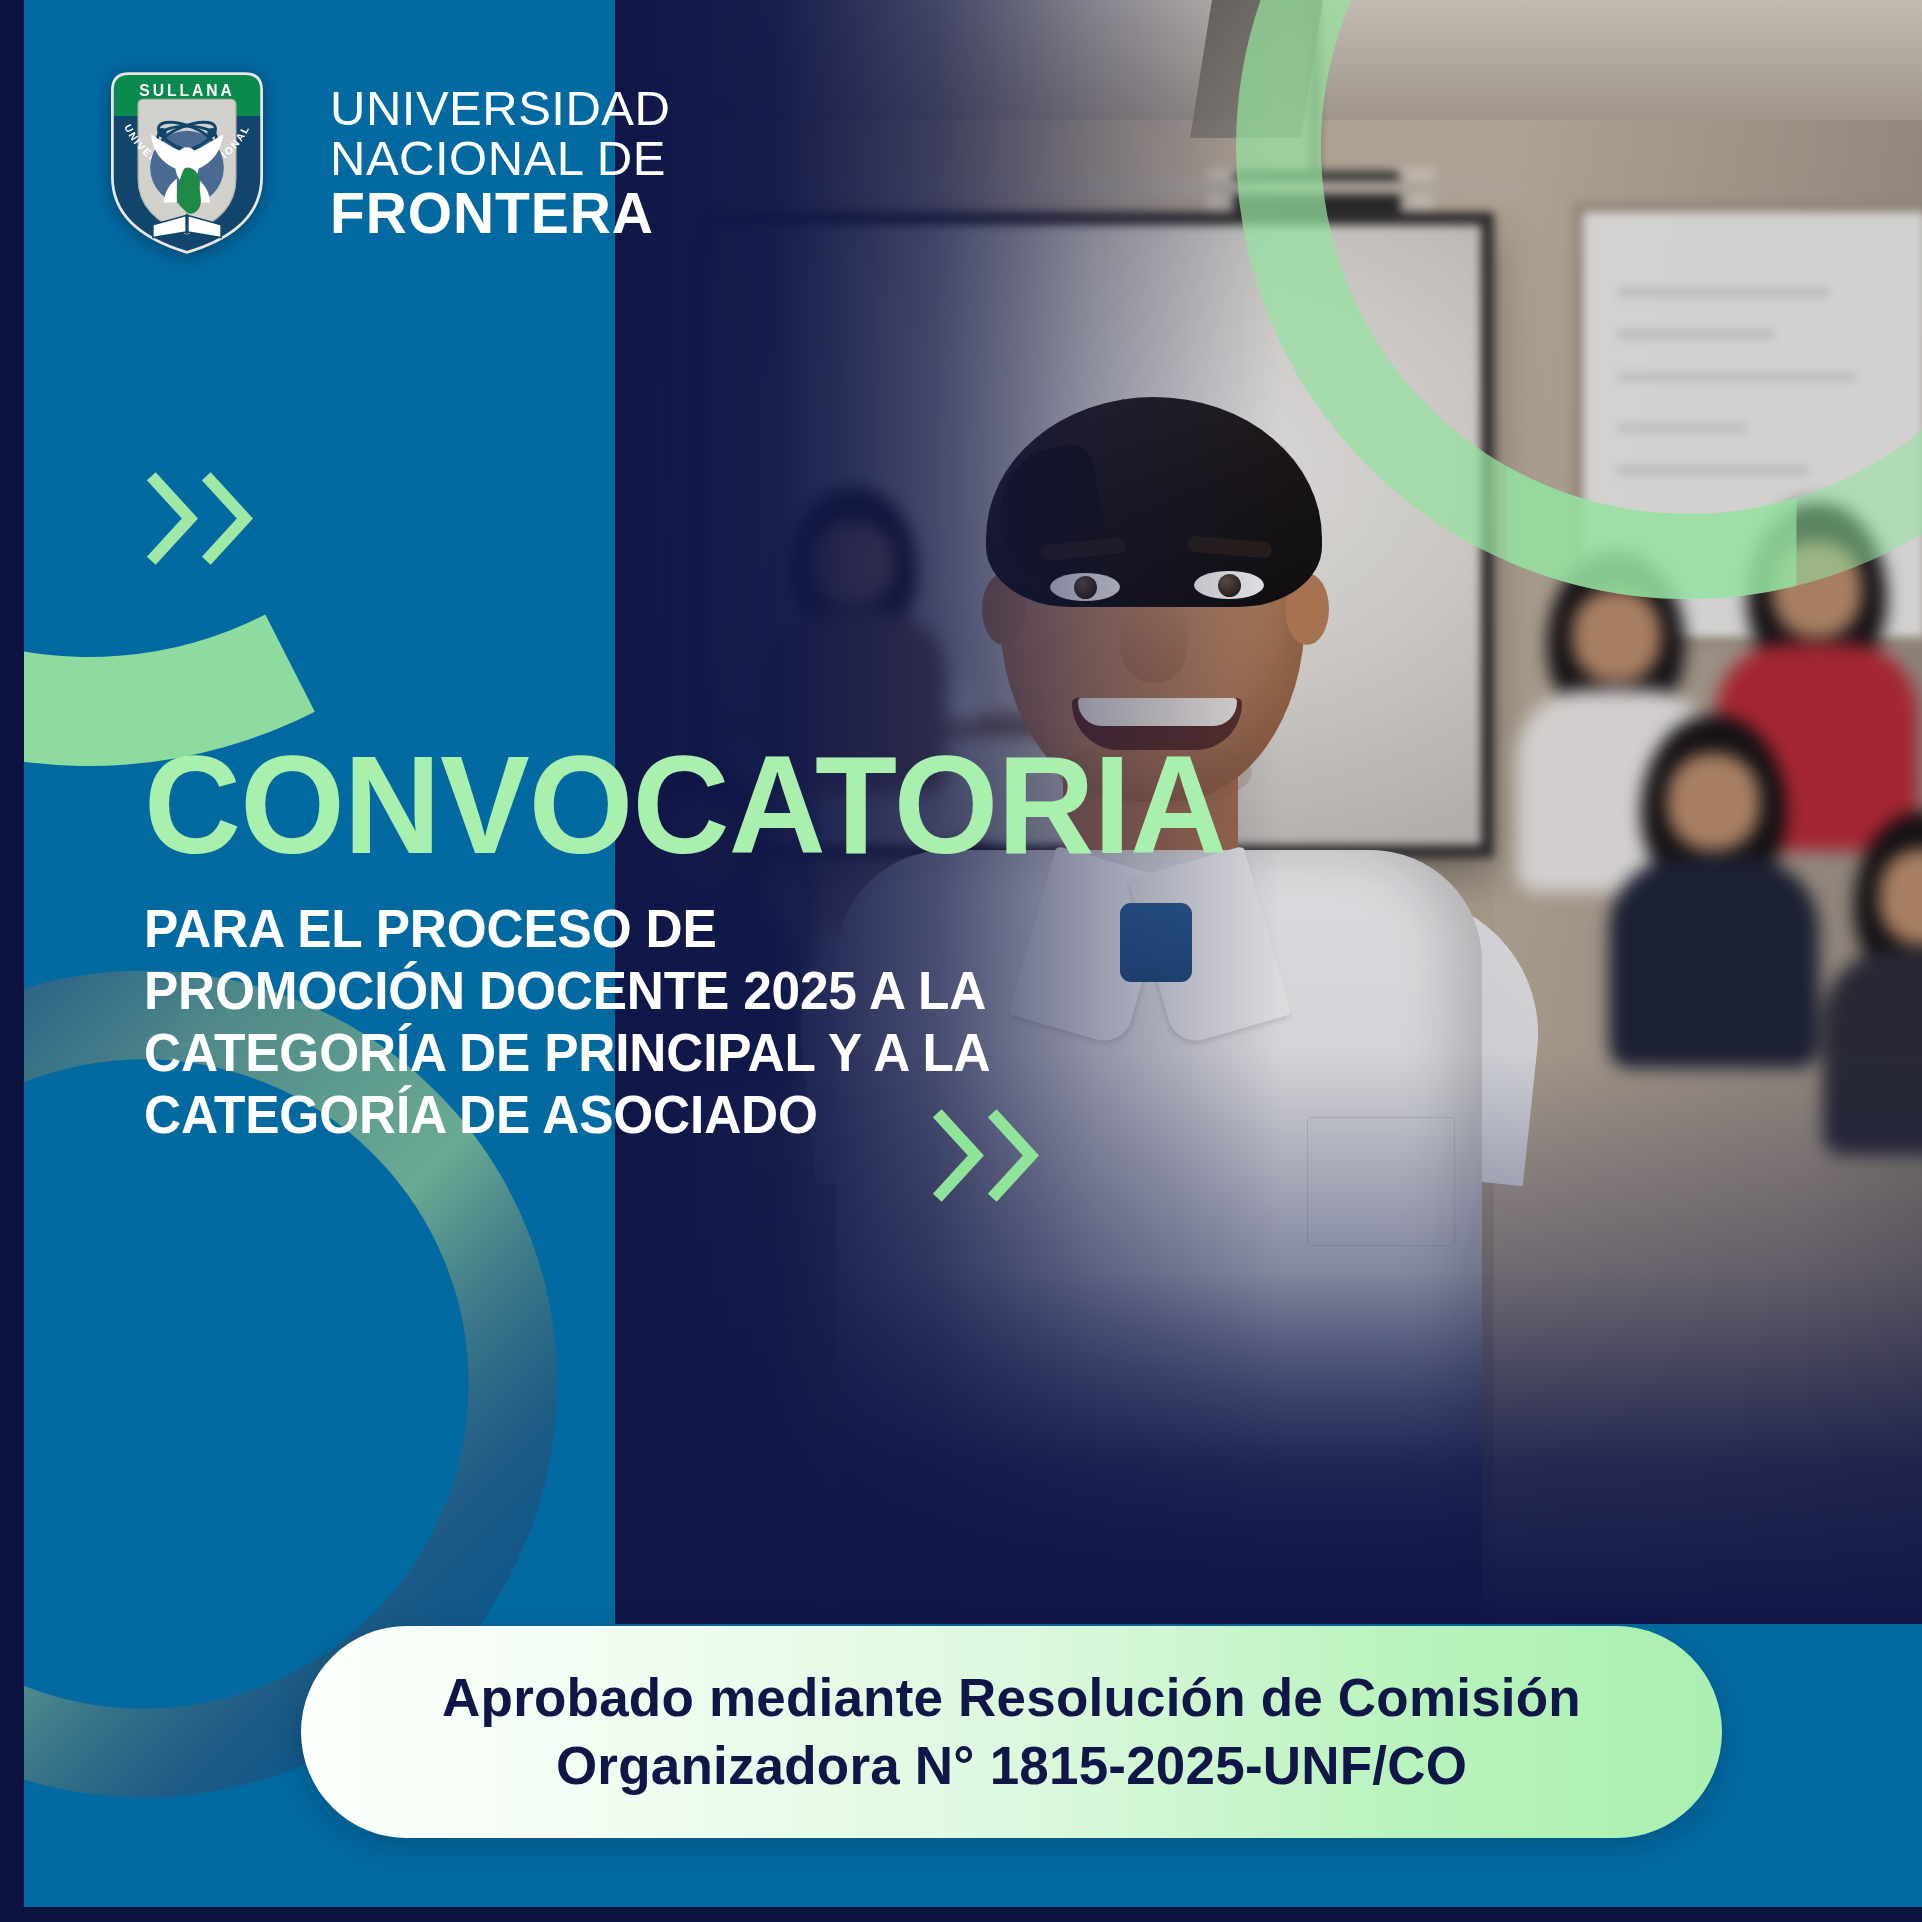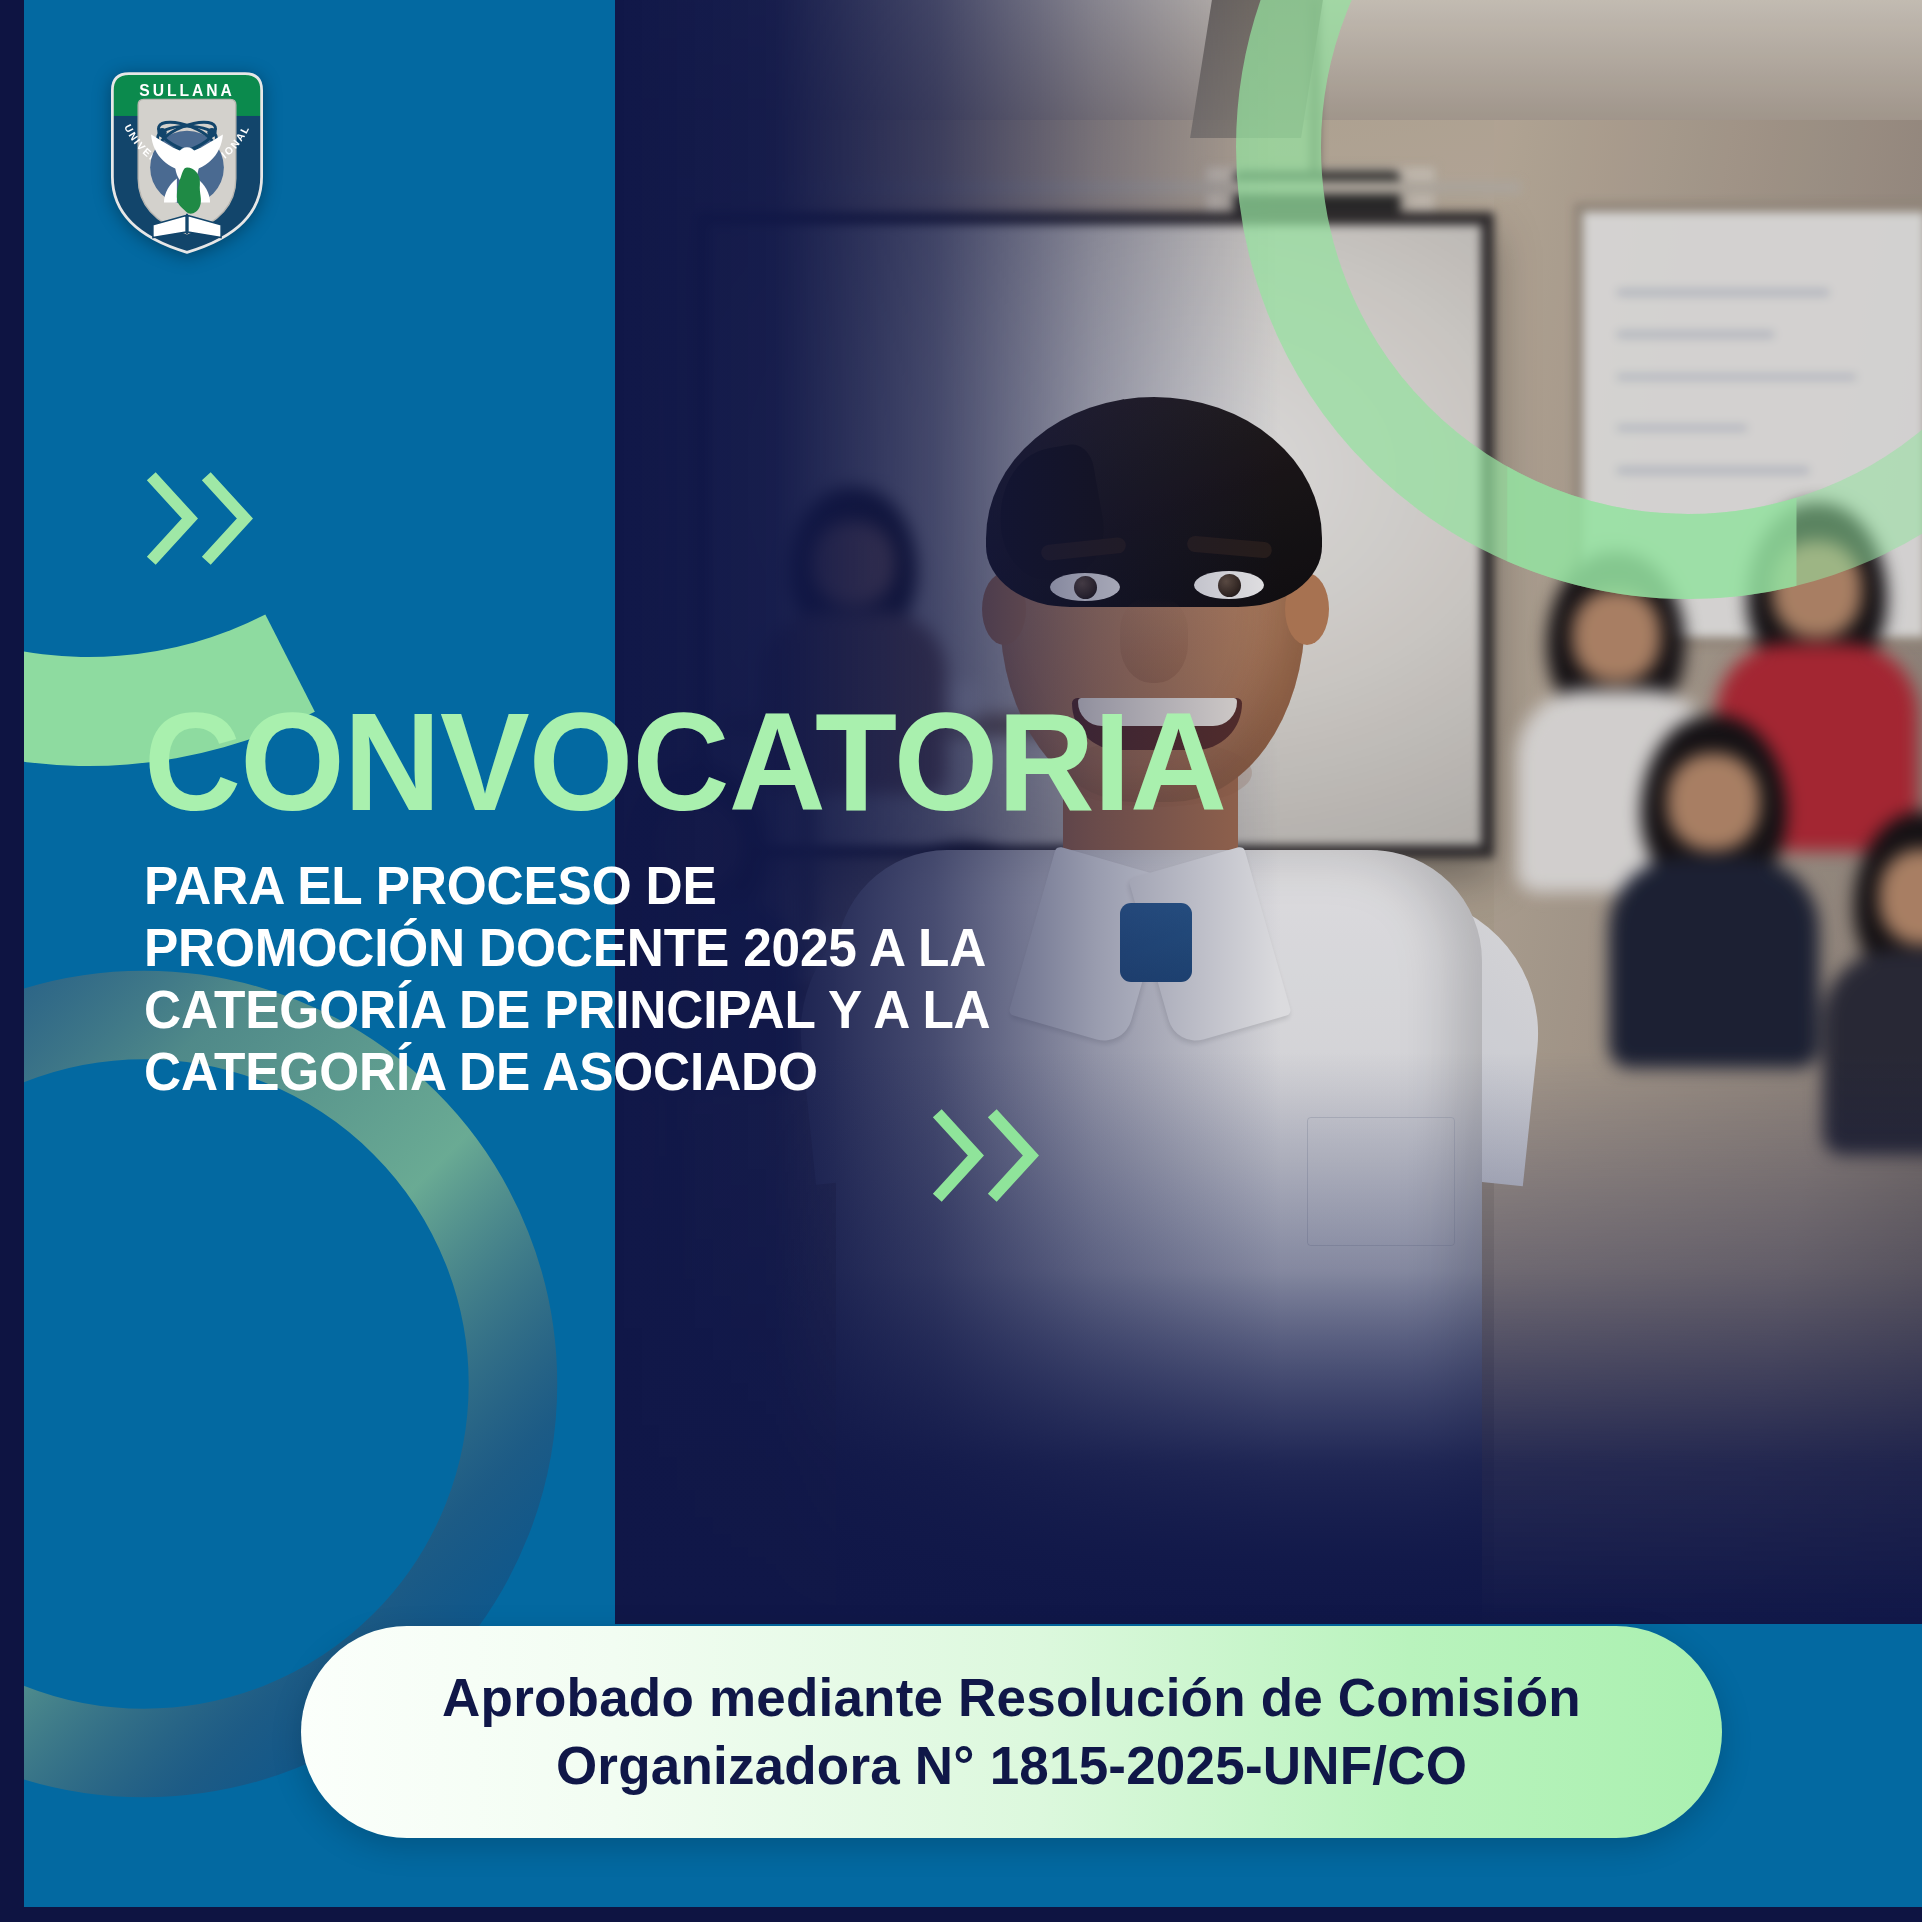--- a/index.html
+++ b/index.html
@@ -137,21 +137,21 @@
   .chev svg{display:block;}
 
   
   .logo-row{position:absolute;left:81px;top:68px;display:flex;align-items:center;gap:61px;z-index:8;}
   .shield{position:relative;width:164px;height:189px;filter:drop-shadow(0 3.7px 9.2px rgba(0,0,0,.35));}
   .uni-name{line-height:1.03;color:#fff;letter-spacing:0.5px;}
   .uni-name .l1,.uni-name .l2{font-size:49px;font-weight:400;display:block;}
   .uni-name .l3{font-size:57px;font-weight:800;display:block;letter-spacing:0.9px;}
 
   
-  .headline{position:absolute;left:120px;top:698px;z-index:8;}
+  .headline{position:absolute;left:120px;top:741px;z-index:8;}
   .h-main{color:#a9f0ae;font-size:140px;font-weight:800;letter-spacing:-0.9px;line-height:.92;
     font-family:"Liberation Sans", sans-serif;transform:scaleX(.96);transform-origin:left;}
   .h-sub{color:#ffffff;font-size:53px;font-weight:800;line-height:1.17;margin-top:28px;
     letter-spacing:-0.2px;max-width:886px;transform:scaleX(.97);transform-origin:left;}
 
   
   .banner{position:absolute;left:277px;top:1626px;width:1421px;height:212px;border-radius:109px;
     background:linear-gradient(90deg,#fbfffb 0%,#f2fdf2 22%,#dcf8dd 52%,#b9f3bd 78%,#aaf0b0 100%);
     display:flex;align-items:center;justify-content:center;z-index:9;
     box-shadow:0 9.2px 31px rgba(0,0,0,.18);}
@@ -356,20 +356,25 @@
         <path d="M89,108 C97,108 104,116 103,126 C102,136 106,142 103,150
                  C100,158 92,160 88,156 C83,151 78,148 78,140
                  C78,130 81,122 83,116 C85,111 86,108 89,108 Z" fill="#1f8a45"></path>
 
         <path d="M52,170 L88,160 L88,178 L52,184 Z" fill="#ffffff" stroke="#12456b" stroke-width="1.6"></path>
         <path d="M126,170 L90,160 L90,178 L126,184 Z" fill="#ffffff" stroke="#12456b" stroke-width="1.6"></path>
         <line x1="89" y1="158" x2="89" y2="180" stroke="#12456b" stroke-width="2"></line>
       </svg>
     </div>
 
+    <div class="uni-name">
+      <span class="l1">UNIVERSIDAD</span>
+      <span class="l2">NACIONAL DE</span>
+      <span class="l3">FRONTERA</span>
+    </div>
   </div>
 
   <div class="headline">
     <div class="h-main">CONVOCATORIA</div>
     <div class="h-sub">PARA EL PROCESO DE  PROMOCIÓN DOCENTE 2025 A LA CATEGORÍA DE PRINCIPAL Y A LA CATEGORÍA DE ASOCIADO</div>
   </div>
 
   <div class="banner">
     <div class="banner-text">
       <span>Aprobado mediante Resolución de Comisión</span><br>

